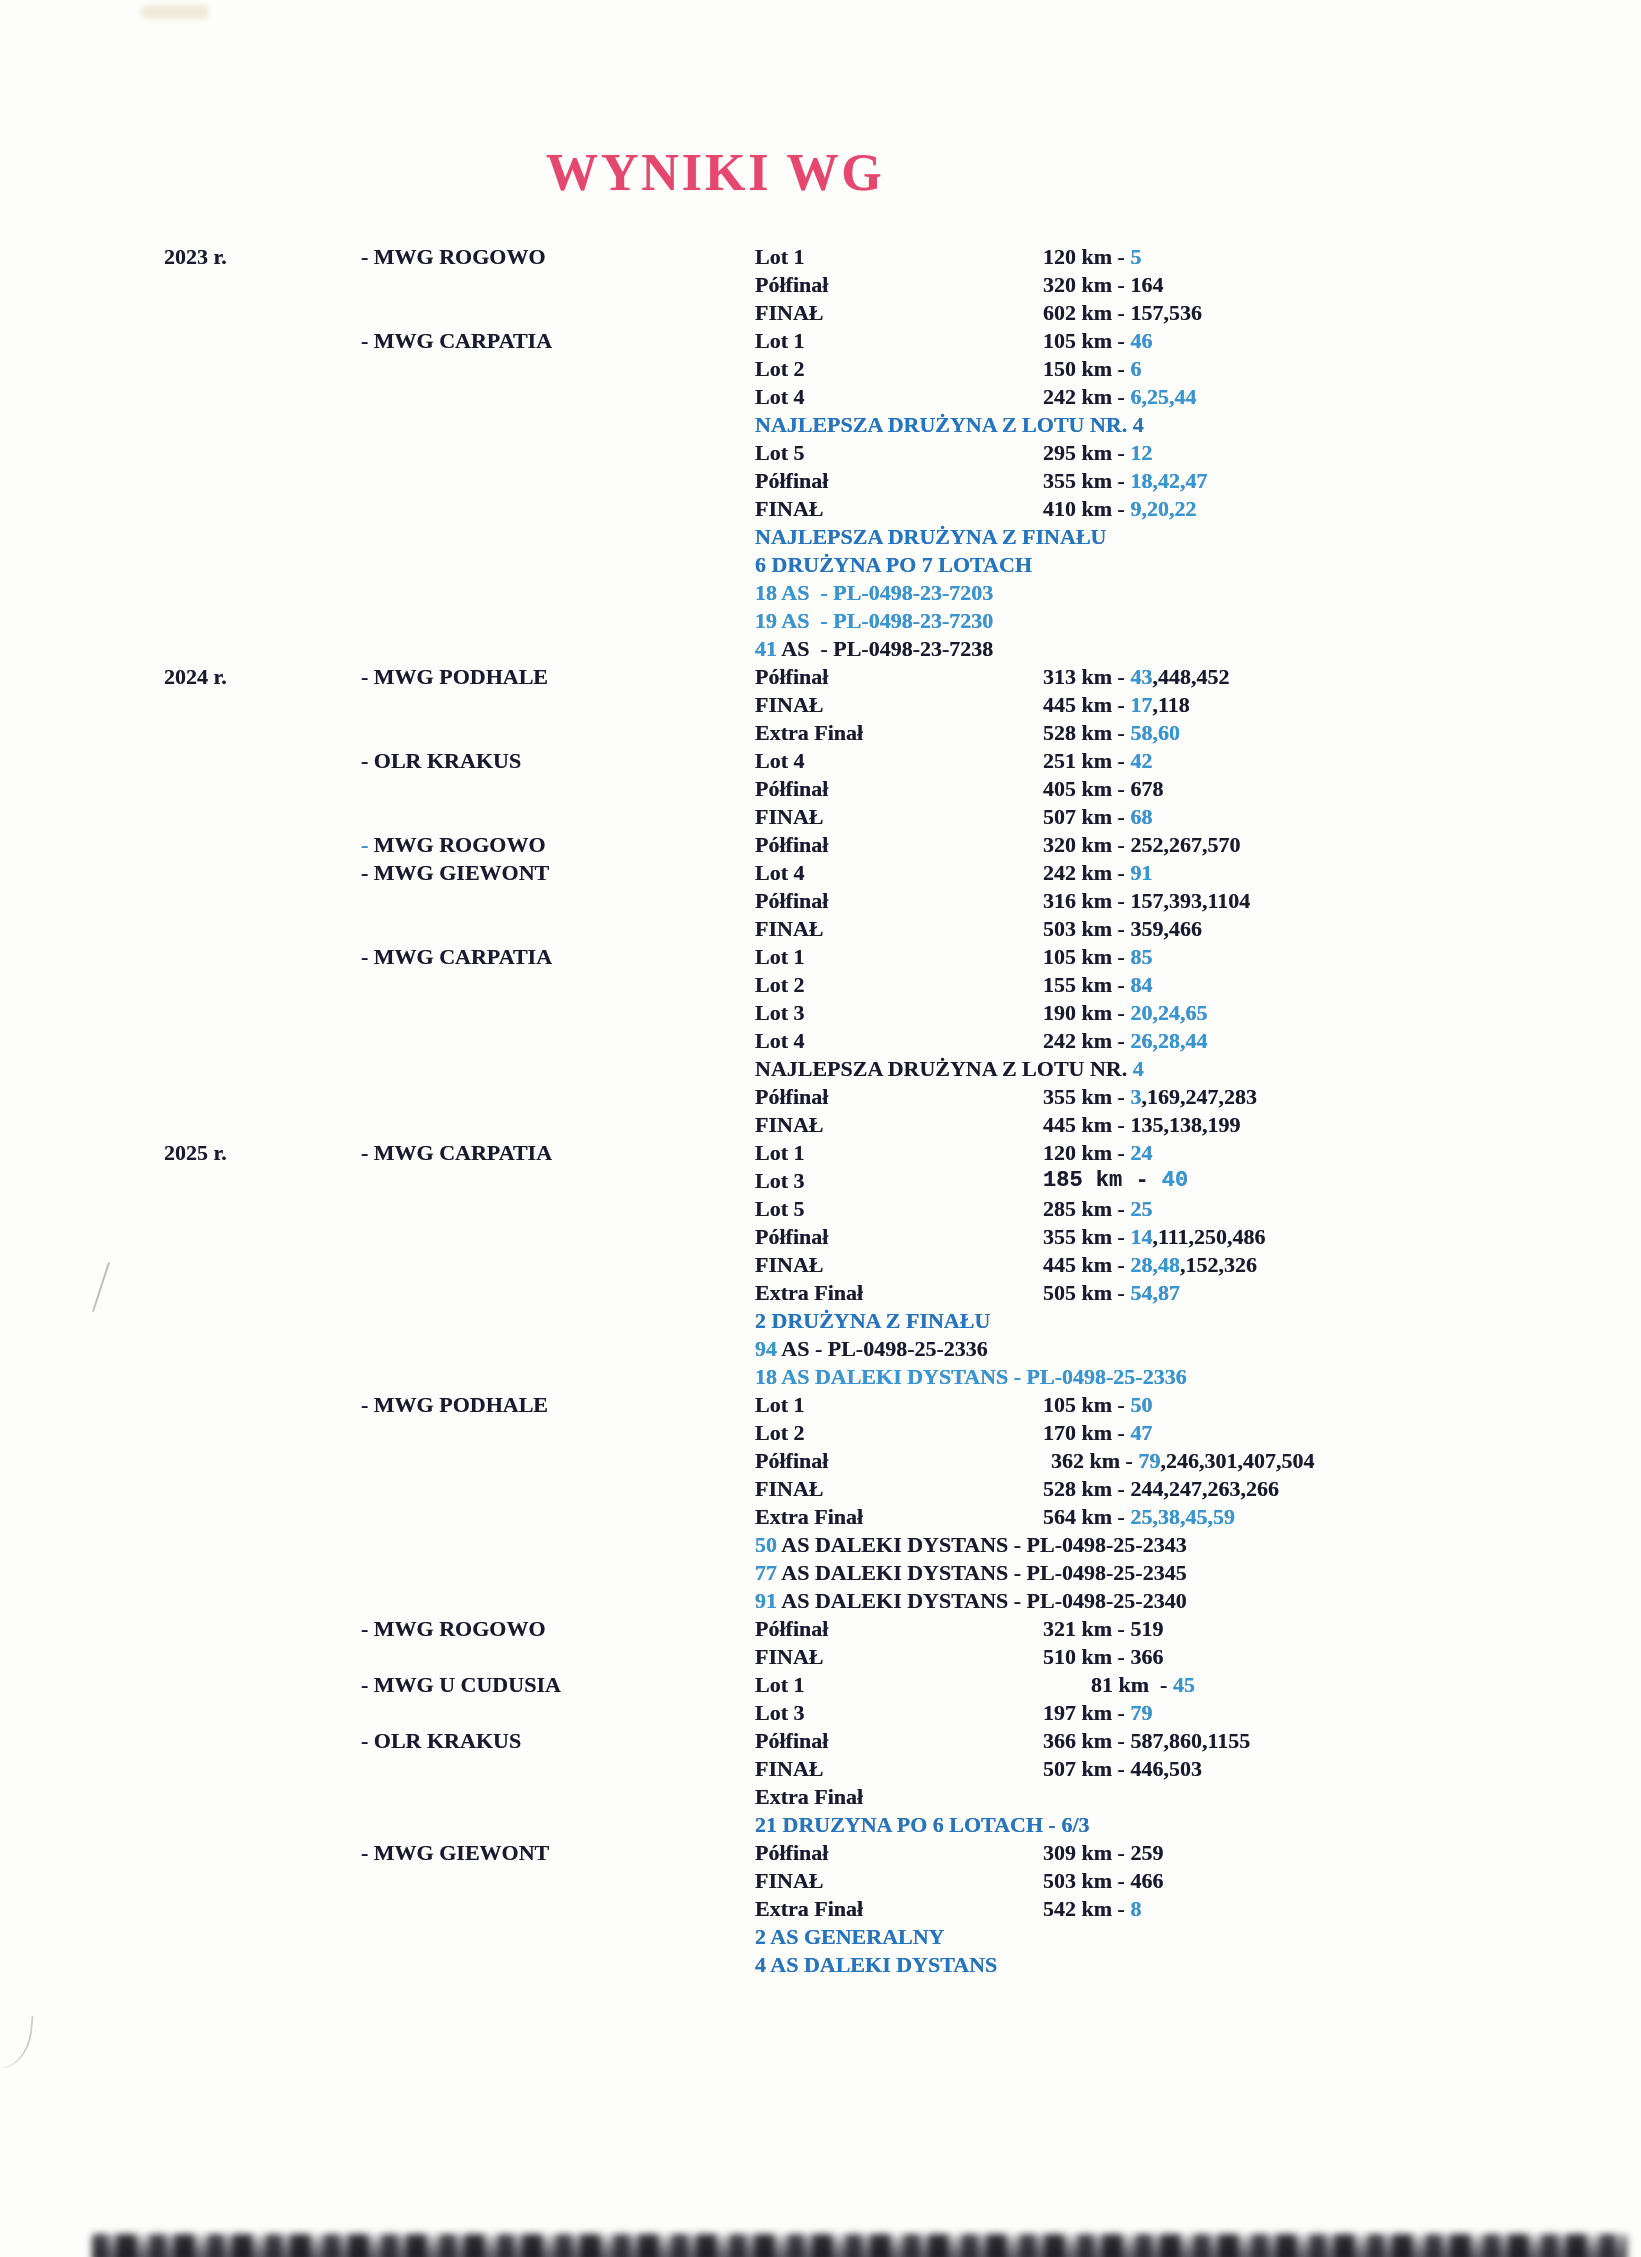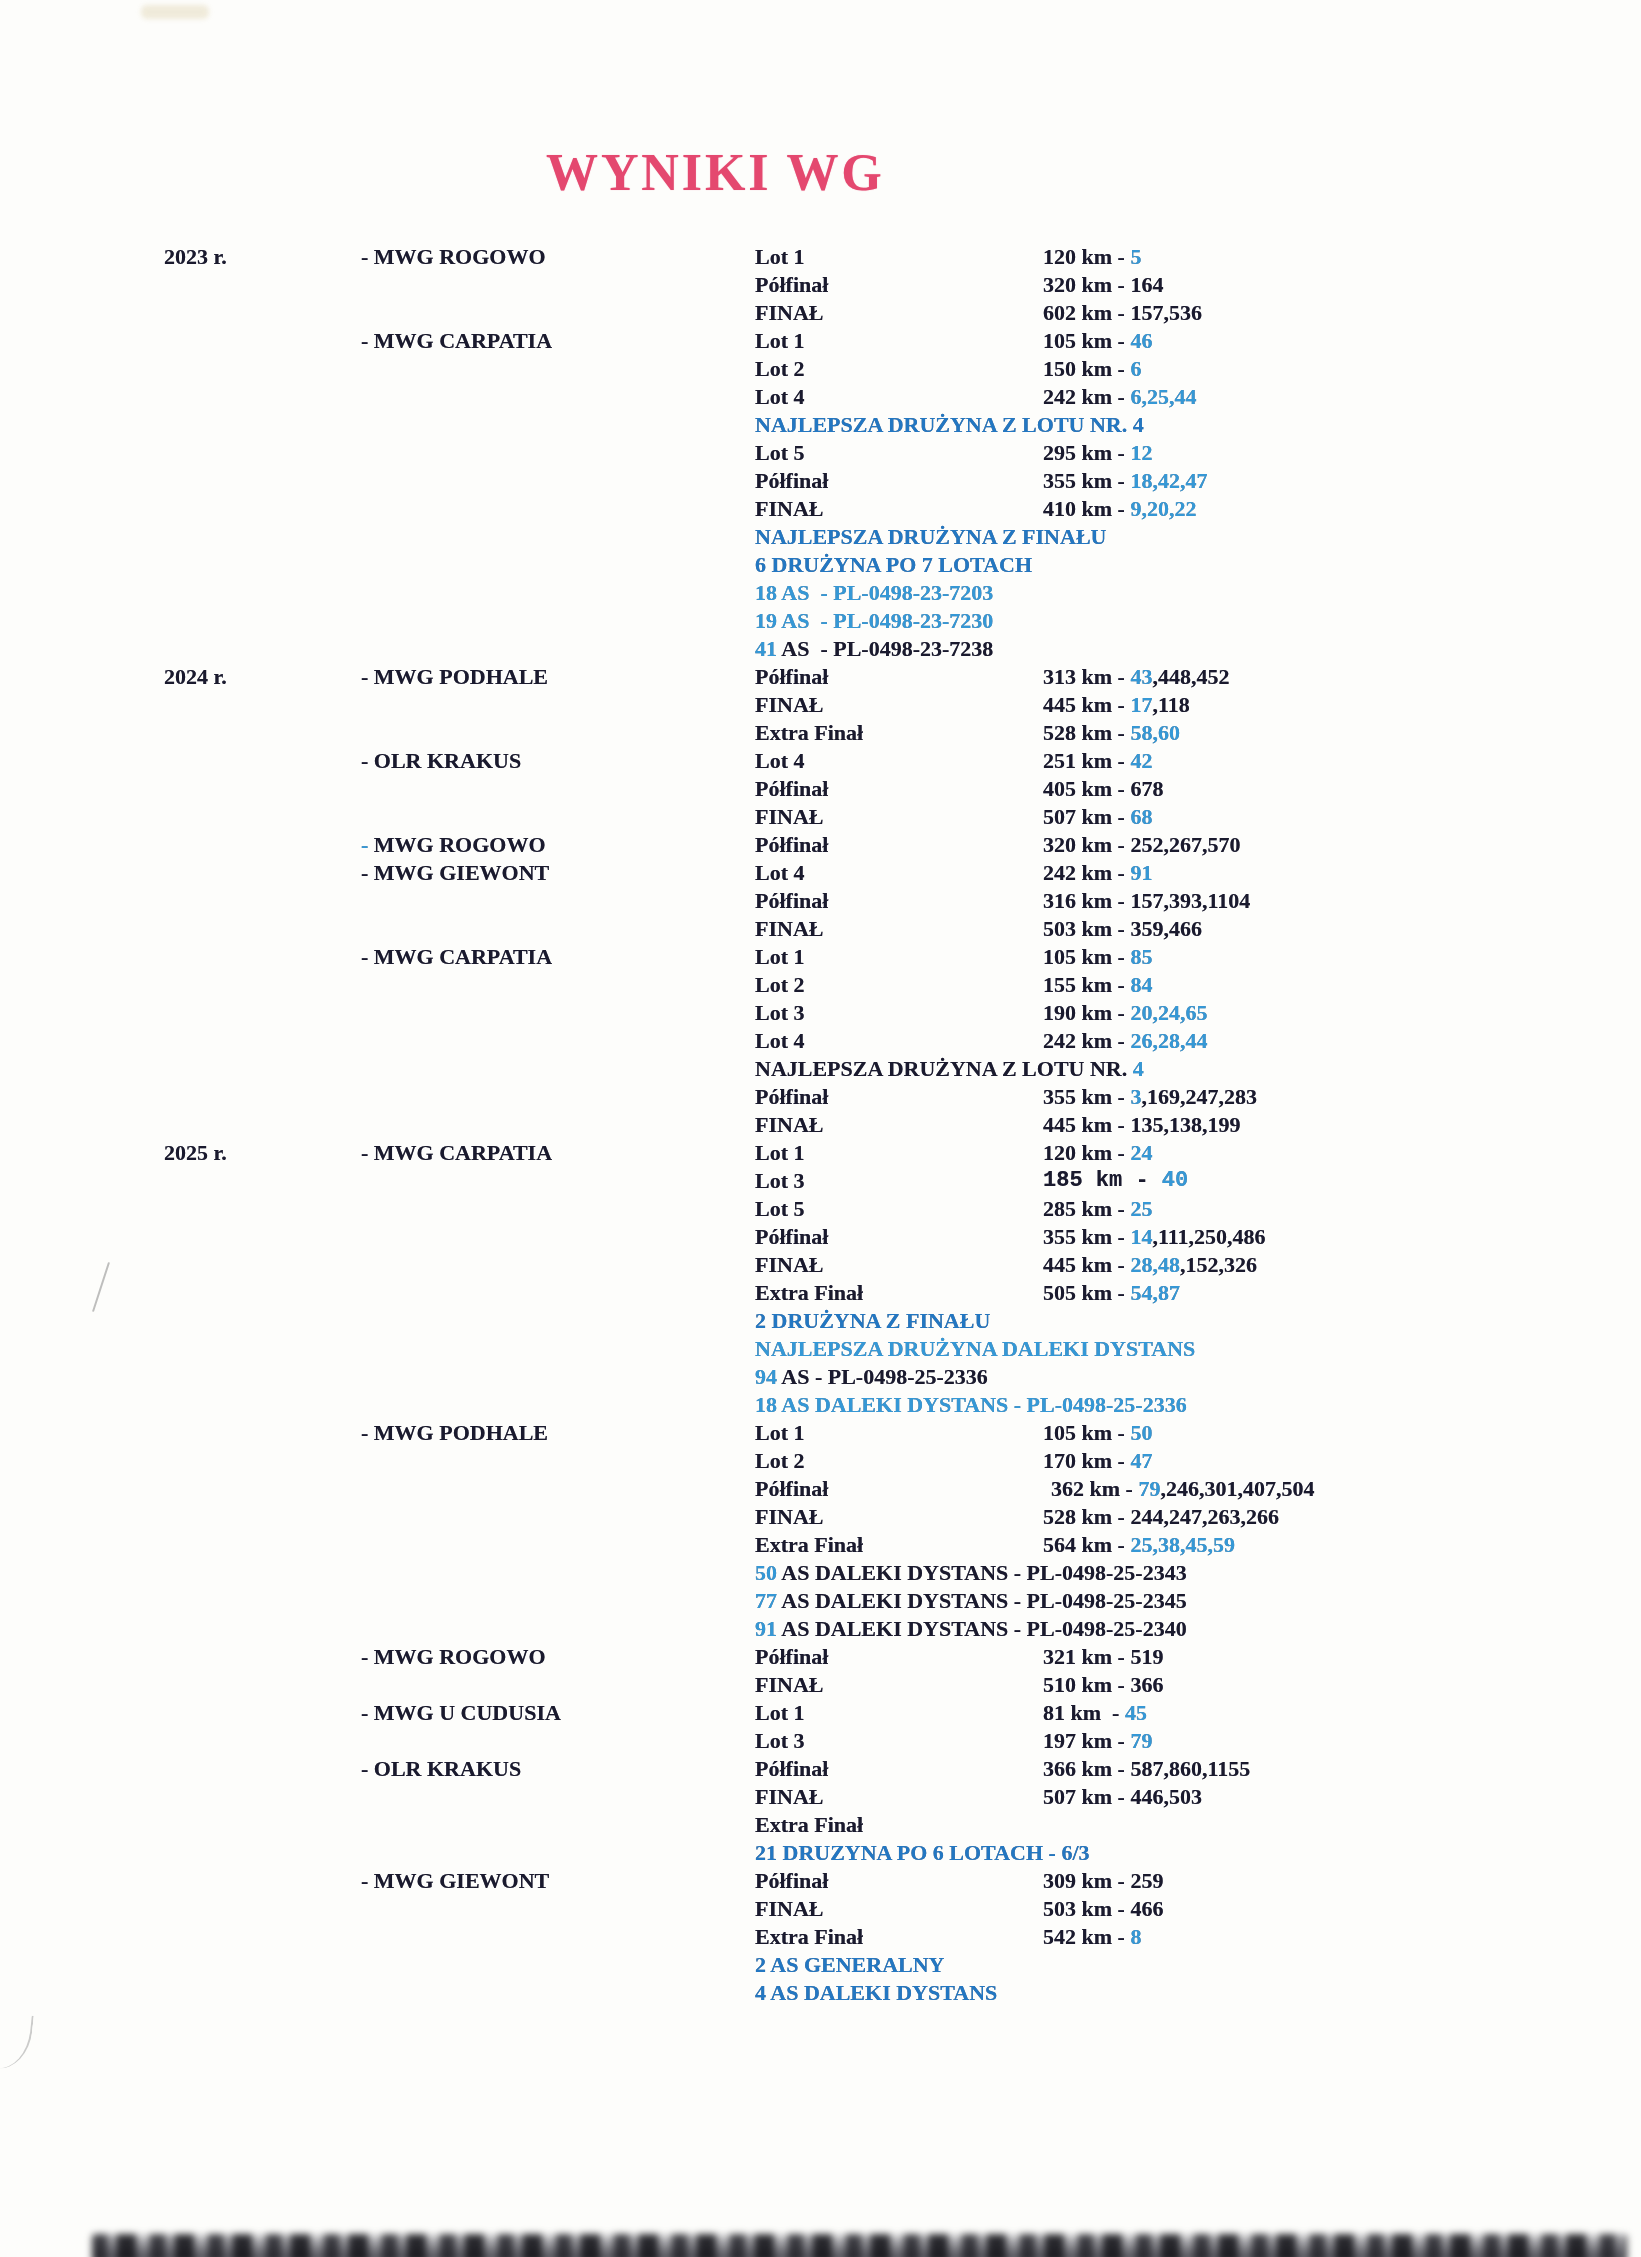--- a/index.html
+++ b/index.html
@@ -109,34 +109,33 @@
       <div class="row"><div style="grid-column: 4 / 6;"><span class="c-k">NAJLEPSZA DRUŻYNA Z LOTU NR. </span><span class="c-b">4</span></div></div>
       <div class="row"><div style="grid-column: 4;">Półfinał</div><div style="grid-column: 5;"><span class="c-k">355 km - </span><span class="c-b">3</span><span class="c-k">,169,247,283</span></div></div>
       <div class="row"><div style="grid-column: 4;">FINAŁ</div><div style="grid-column: 5;"><span class="c-k">445 km - 135,138,199</span></div></div>
       <div class="row"><div style="grid-column: 2;">2025 r.</div><div style="grid-column: 3;"><span class="c-k">- MWG CARPATIA</span></div><div style="grid-column: 4;">Lot 1</div><div style="grid-column: 5;"><span class="c-k">120 km - </span><span class="c-b">24</span></div></div>
       <div class="row"><div style="grid-column: 4;">Lot 3</div><div style="grid-column: 5; font-family: Liberation Mono, monospace;"><span class="c-k">185 km - </span><span class="c-b">40</span></div></div>
       <div class="row"><div style="grid-column: 4;">Lot 5</div><div style="grid-column: 5;"><span class="c-k">285 km - </span><span class="c-b">25</span></div></div>
       <div class="row"><div style="grid-column: 4;">Półfinał</div><div style="grid-column: 5;"><span class="c-k">355 km - </span><span class="c-b">14</span><span class="c-k">,111,250,486</span></div></div>
       <div class="row"><div style="grid-column: 4;">FINAŁ</div><div style="grid-column: 5;"><span class="c-k">445 km - </span><span class="c-b">28,48</span><span class="c-k">,152,326</span></div></div>
       <div class="row"><div style="grid-column: 4;">Extra Finał</div><div style="grid-column: 5;"><span class="c-k">505 km - </span><span class="c-b">54,87</span></div></div>
       <div class="row"><div style="grid-column: 4 / 6;"><span class="c-n">2 DRUŻYNA Z FINAŁU</span></div></div>
-      <div class="row"><div style="grid-column: 4 / 6;"><span class="c-b">NAJLEPSZA DRUŻYNA DALEKI DYSTANS</span></div></div>
       <div class="row"><div style="grid-column: 4 / 6;"><span class="c-b">94</span><span class="c-k"> AS - PL-0498-25-2336</span></div></div>
       <div class="row"><div style="grid-column: 4 / 6;"><span class="c-b">18 AS DALEKI DYSTANS - PL-0498-25-2336</span></div></div>
       <div class="row"><div style="grid-column: 3;"><span class="c-k">- MWG PODHALE</span></div><div style="grid-column: 4;">Lot 1</div><div style="grid-column: 5;"><span class="c-k">105 km - </span><span class="c-b">50</span></div></div>
       <div class="row"><div style="grid-column: 4;">Lot 2</div><div style="grid-column: 5;"><span class="c-k">170 km - </span><span class="c-b">47</span></div></div>
       <div class="row"><div style="grid-column: 4;">Półfinał</div><div style="grid-column: 5; margin-left: 8px;"><span class="c-k">362 km - </span><span class="c-b">79</span><span class="c-k">,246,301,407,504</span></div></div>
       <div class="row"><div style="grid-column: 4;">FINAŁ</div><div style="grid-column: 5;"><span class="c-k">528 km - 244,247,263,266</span></div></div>
       <div class="row"><div style="grid-column: 4;">Extra Finał</div><div style="grid-column: 5;"><span class="c-k">564 km - </span><span class="c-b">25,38,45,59</span></div></div>
       <div class="row"><div style="grid-column: 4 / 6;"><span class="c-b">50</span><span class="c-k"> AS DALEKI DYSTANS - PL-0498-25-2343</span></div></div>
       <div class="row"><div style="grid-column: 4 / 6;"><span class="c-b">77</span><span class="c-k"> AS DALEKI DYSTANS - PL-0498-25-2345</span></div></div>
       <div class="row"><div style="grid-column: 4 / 6;"><span class="c-b">91</span><span class="c-k"> AS DALEKI DYSTANS - PL-0498-25-2340</span></div></div>
       <div class="row"><div style="grid-column: 3;"><span class="c-k">- MWG ROGOWO</span></div><div style="grid-column: 4;">Półfinał</div><div style="grid-column: 5;"><span class="c-k">321 km - 519</span></div></div>
       <div class="row"><div style="grid-column: 4;">FINAŁ</div><div style="grid-column: 5;"><span class="c-k">510 km - 366</span></div></div>
-      <div class="row"><div style="grid-column: 3;"><span class="c-k">- MWG U CUDUSIA</span></div><div style="grid-column: 4;">Lot 1</div><div style="grid-column: 5;"><span class="c-k">81 km  - </span><span class="c-b">45</span></div></div>
+      <div class="row"><div style="grid-column: 3;"><span class="c-k">- MWG U CUDUSIA</span></div><div style="grid-column: 4;">Lot 1</div><div style="grid-column: 5; margin-left: 48px;"><span class="c-k">81 km  - </span><span class="c-b">45</span></div></div>
       <div class="row"><div style="grid-column: 4;">Lot 3</div><div style="grid-column: 5;"><span class="c-k">197 km - </span><span class="c-b">79</span></div></div>
       <div class="row"><div style="grid-column: 3;"><span class="c-k">- OLR KRAKUS</span></div><div style="grid-column: 4;">Półfinał</div><div style="grid-column: 5;"><span class="c-k">366 km - 587,860,1155</span></div></div>
       <div class="row"><div style="grid-column: 4;">FINAŁ</div><div style="grid-column: 5;"><span class="c-k">507 km - 446,503</span></div></div>
       <div class="row"><div style="grid-column: 4;">Extra Finał</div></div>
       <div class="row"><div style="grid-column: 4 / 6;"><span class="c-n">21 DRUZYNA PO 6 LOTACH - 6/3</span></div></div>
       <div class="row"><div style="grid-column: 3;"><span class="c-k">- MWG GIEWONT</span></div><div style="grid-column: 4;">Półfinał</div><div style="grid-column: 5;"><span class="c-k">309 km - 259</span></div></div>
       <div class="row"><div style="grid-column: 4;">FINAŁ</div><div style="grid-column: 5;"><span class="c-k">503 km - 466</span></div></div>
       <div class="row"><div style="grid-column: 4;">Extra Finał</div><div style="grid-column: 5;"><span class="c-k">542 km - </span><span class="c-b">8</span></div></div>
       <div class="row"><div style="grid-column: 4 / 6;"><span class="c-n">2 AS GENERALNY</span></div></div>
       <div class="row"><div style="grid-column: 4 / 6;"><span class="c-n">4 AS DALEKI DYSTANS</span></div></div>

